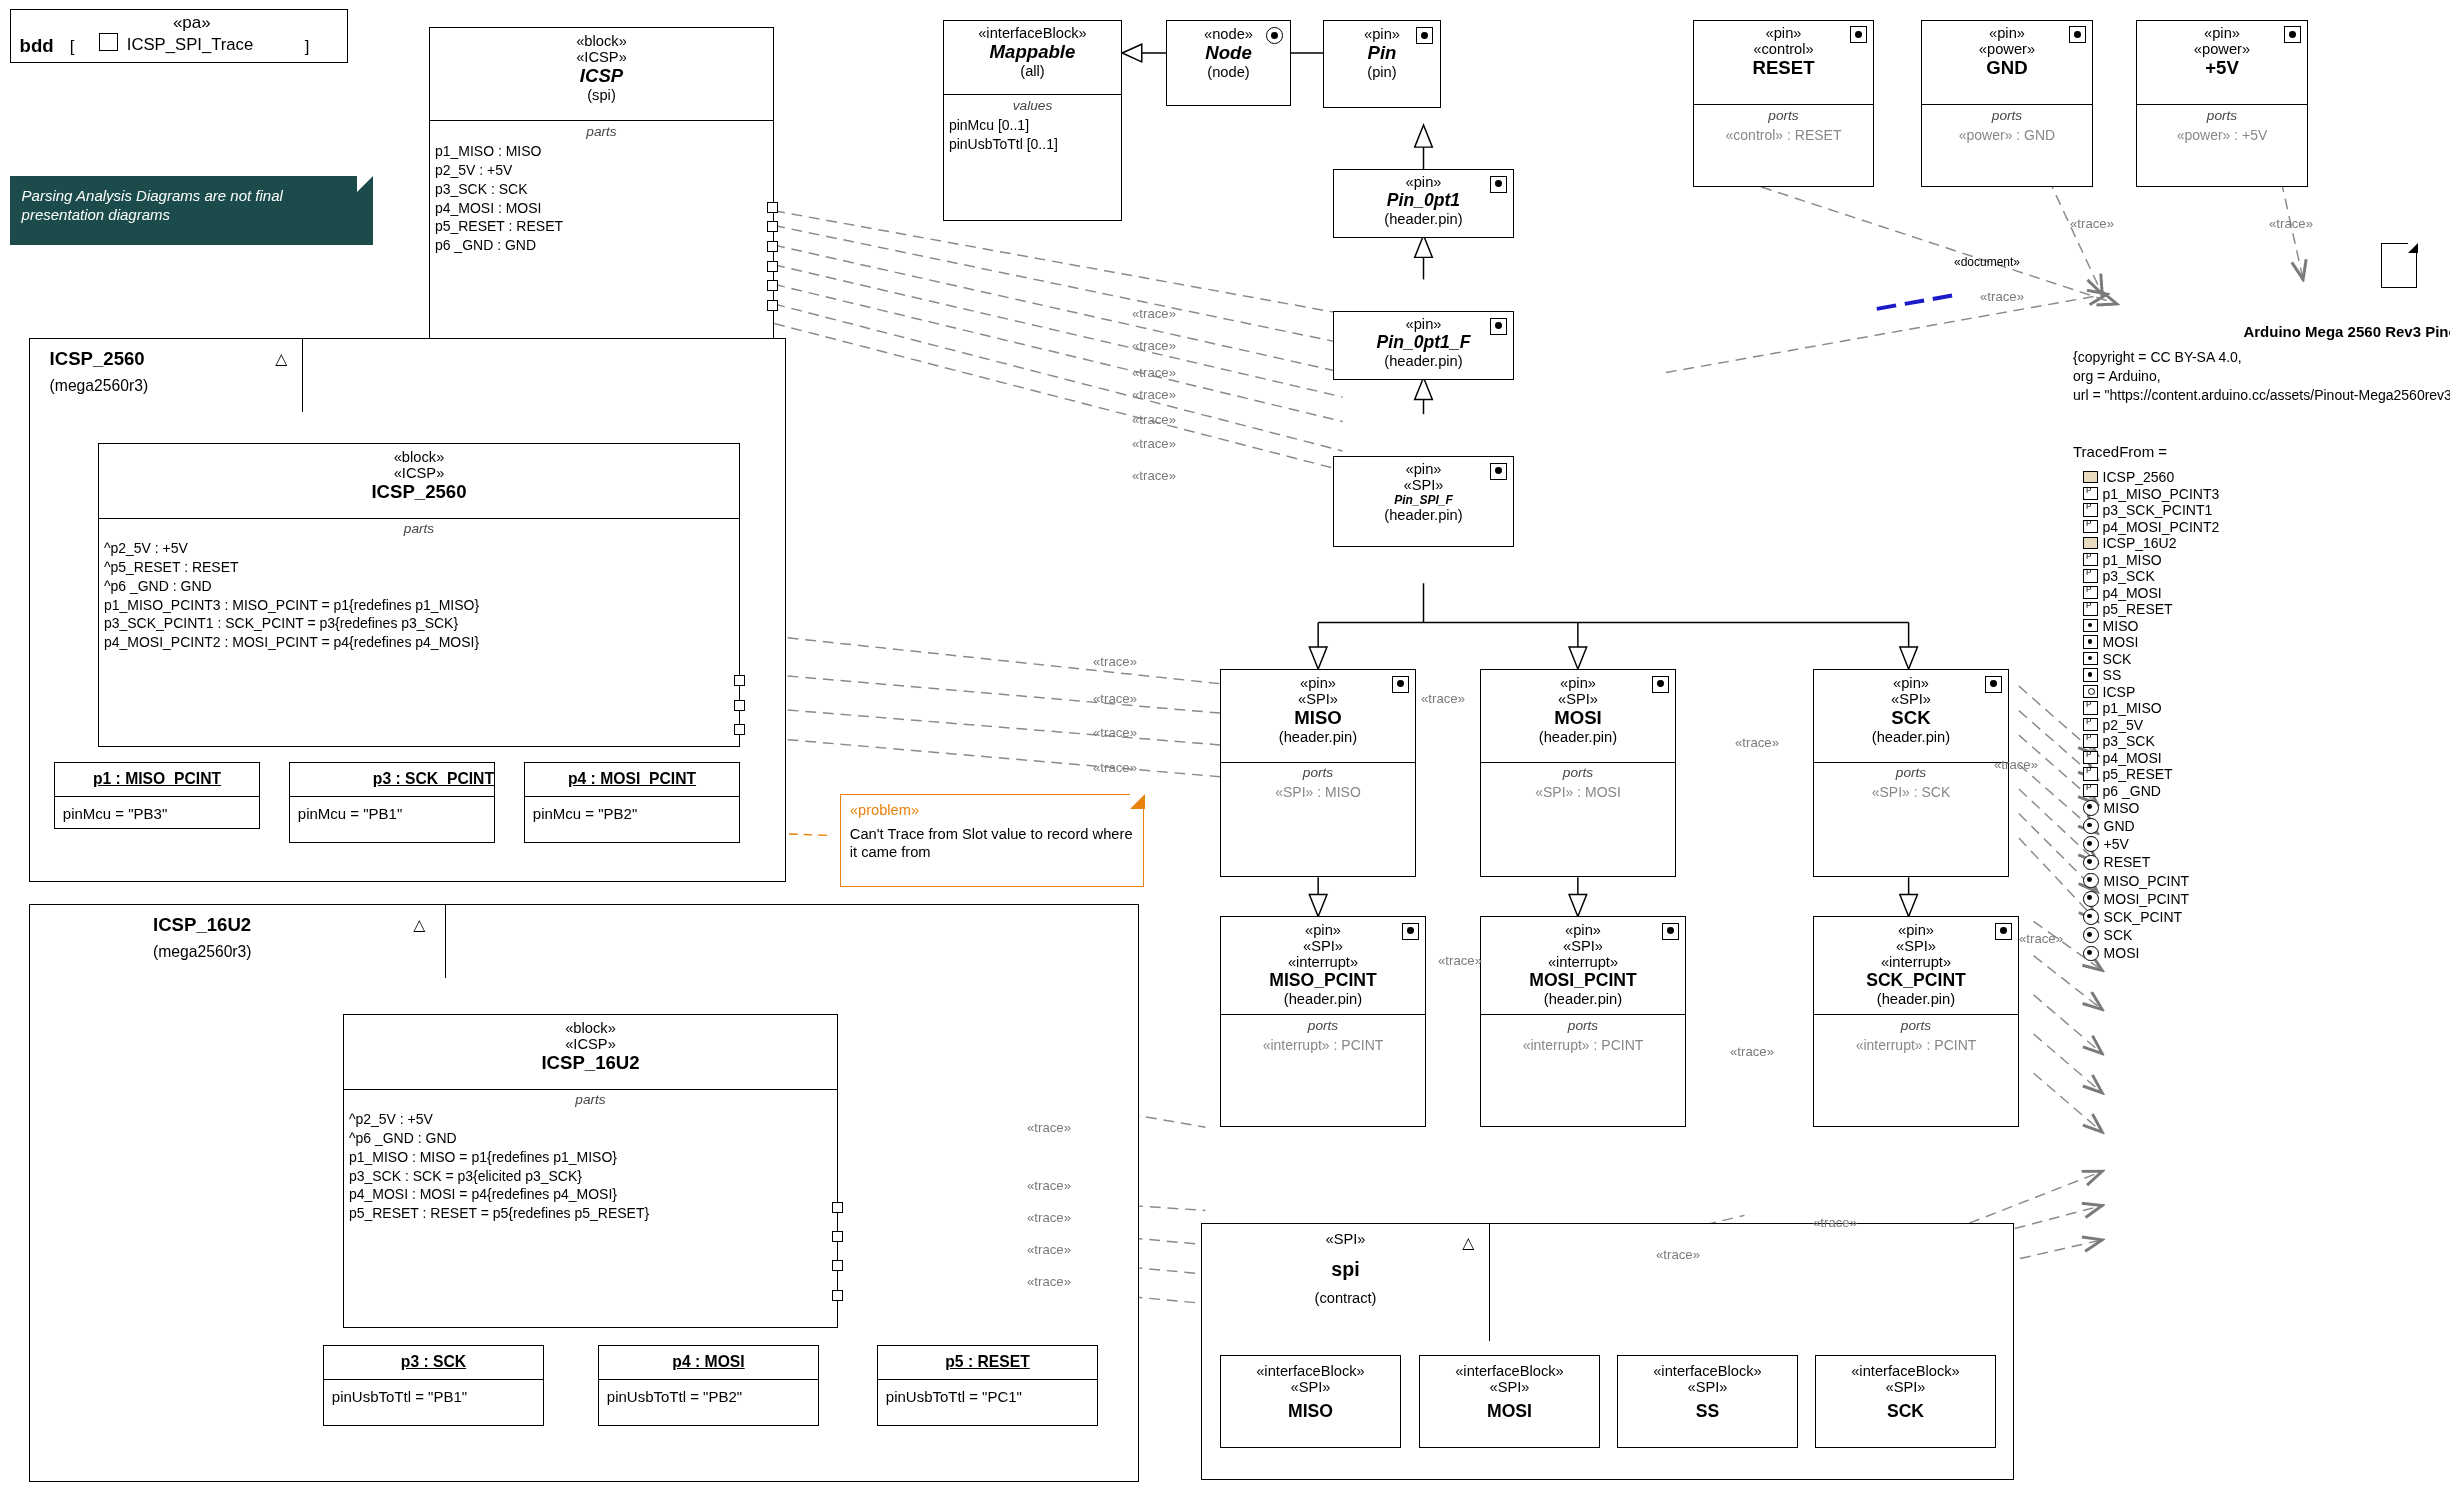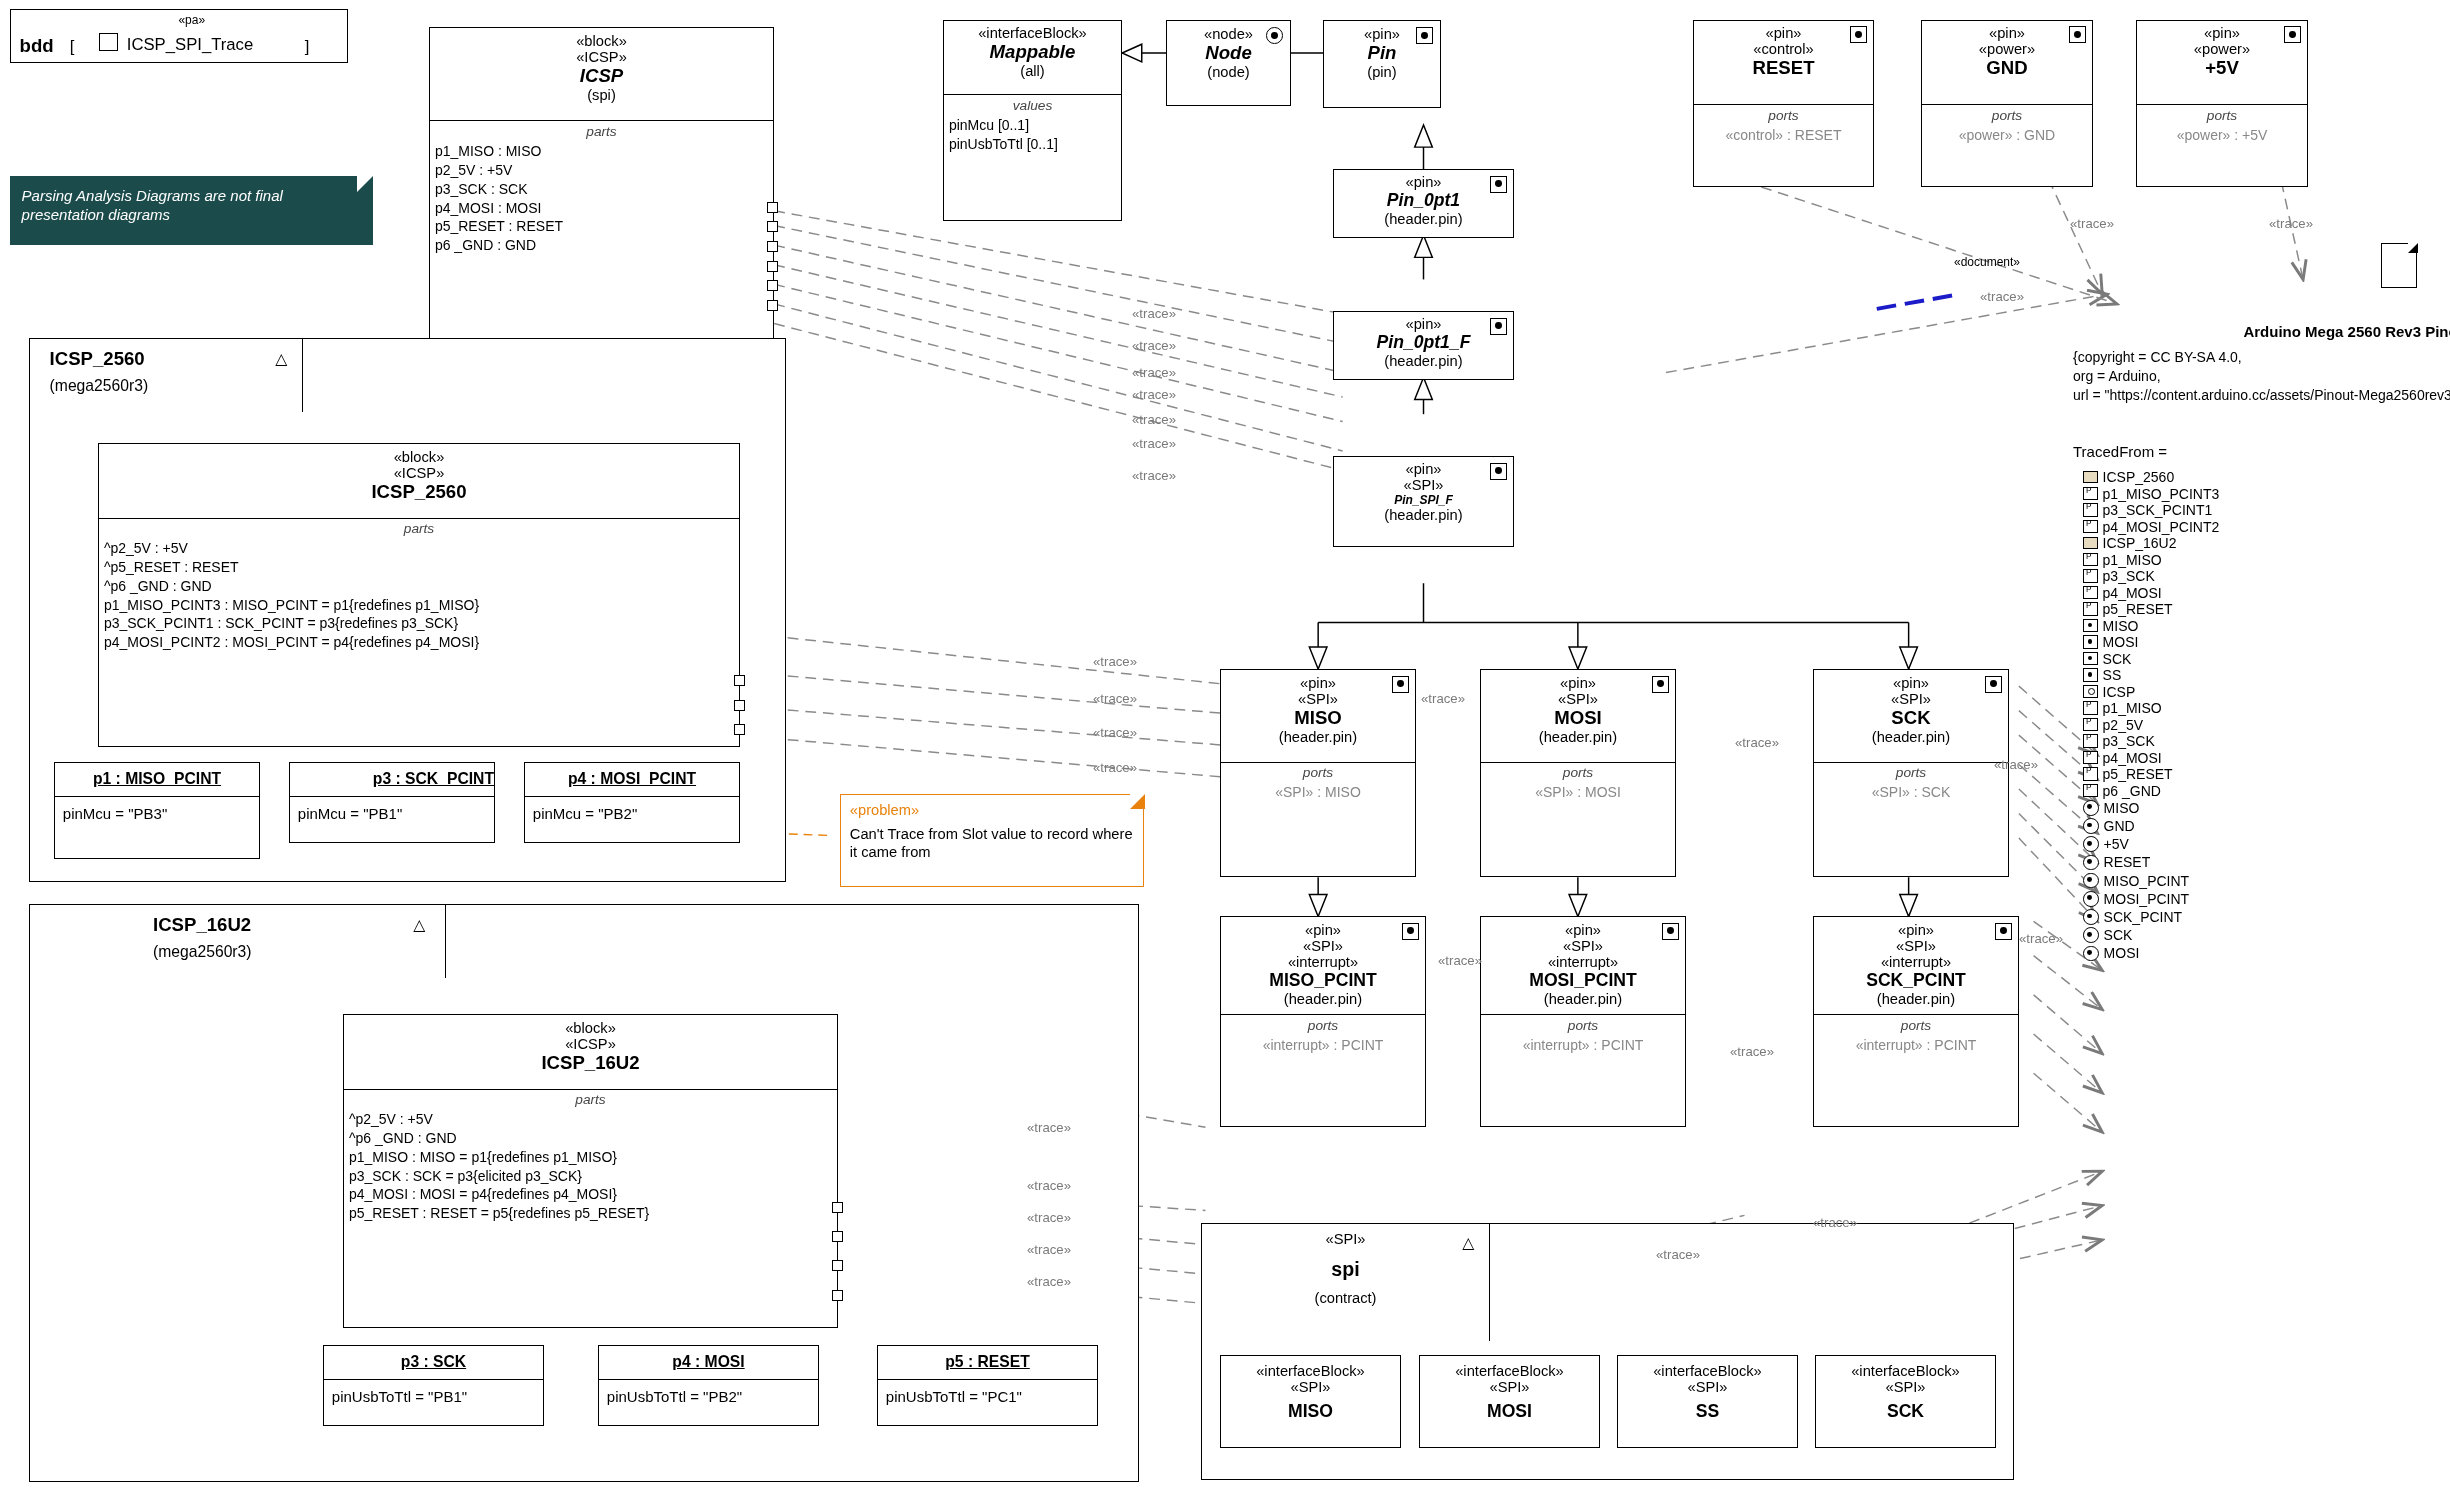--- a/index.html
+++ b/index.html
@@ -138,21 +138,21 @@
 
     <g stroke="#8a8a8a" stroke-width="3" fill="none" stroke-dasharray="22 14">
       <path d="M3060,2600 L3560,2480"></path>
       <path d="M3400,2640 L3880,2500"></path>
     </g>
   </svg>
 
   <div class="box" style="left:9.8px;top:8.8px;width:338px;height:54px;border-width:1.5px;">
     <div style="position:absolute;left:8.8px;top:25.5px;font-size:18.6px;font-weight:bold;">bdd</div>
     <div style="position:absolute;left:59px;top:27px;font-size:16.7px;">[</div>
-    <div style="position:absolute;left:78px;top:2.9px;font-size:12px;text-align:center;width:206px;">«pa»</div>
+    <div style="position:absolute;left:78px;top:2.9px;font-size:17px;text-align:center;width:206px;">«pa»</div>
     <div class="smallport" style="left:88px;top:23.5px;width:19.6px;height:17.6px;"></div>
     <div style="position:absolute;left:116px;top:25.5px;font-size:16.7px;">ICSP_SPI_Trace</div>
     <div style="position:absolute;left:294px;top:27px;font-size:16.7px;">]</div>
   </div>
 
   <div class="note" style="left:9.8px;top:176px;width:363px;height:69px;background:#1C4B4B;color:#fff;">
     <div style="padding:10.8px 11.8px;font-size:15px;font-style:italic;line-height:1.25;">Parsing Analysis Diagrams are not final presentation diagrams</div>
     <div style="position:absolute;right:0;top:0;width:0;height:0;border-left:16.7px solid #fff;border-bottom:16.7px solid #1C4B4B;"></div>
   </div>
 
@@ -201,21 +201,21 @@
       <div>^p6 _GND : GND</div>
       <div><span>p1_MISO_PCINT3 : MISO_PCINT = p1{redefines p1_MISO}</span></div>
       <div><span>p3_SCK_PCINT1 : SCK_PCINT = p3{redefines p3_SCK}</span></div>
       <div><span>p4_MOSI_PCINT2 : MOSI_PCINT = p4{redefines p4_MOSI}</span></div>
     </div>
   </div>
   <div class="smallport" style="left:734px;top:675px;"></div>
   <div class="smallport" style="left:734px;top:700px;"></div>
   <div class="smallport" style="left:734px;top:724px;"></div>
 
-  <div class="box" style="left:54px;top:762px;width:206px;height:97px;">
+  <div class="box" style="left:54px;top:762px;width:206px;height:67px;">
     <div style="text-align:center;font-size:15.7px;font-weight:bold;text-decoration:underline;padding:6.9px 0 0 0;">p1 : MISO_PCINT</div>
     <div style="border-top:1.5px solid #000;margin-top:7.8px;padding:8.8px 7.8px;font-size:15px;">pinMcu = "PB3"</div>
   </div>
   <div class="box" style="left:289px;top:762px;width:206px;height:81px;">
     <div style="text-align:right;font-size:15.7px;font-weight:bold;text-decoration:underline;padding:6.9px 0 0 0;">p3 : SCK_PCINT</div>
     <div style="border-top:1.5px solid #000;margin-top:7.8px;padding:8.8px 7.8px;font-size:15px;">pinMcu = "PB1"</div>
   </div>
   <div class="box" style="left:524px;top:762px;width:216px;height:81px;">
     <div style="text-align:center;font-size:15.7px;font-weight:bold;text-decoration:underline;padding:6.9px 0 0 0;">p4 : MOSI_PCINT</div>
     <div style="border-top:1.5px solid #000;margin-top:7.8px;padding:8.8px 7.8px;font-size:15px;">pinMcu = "PB2"</div>

